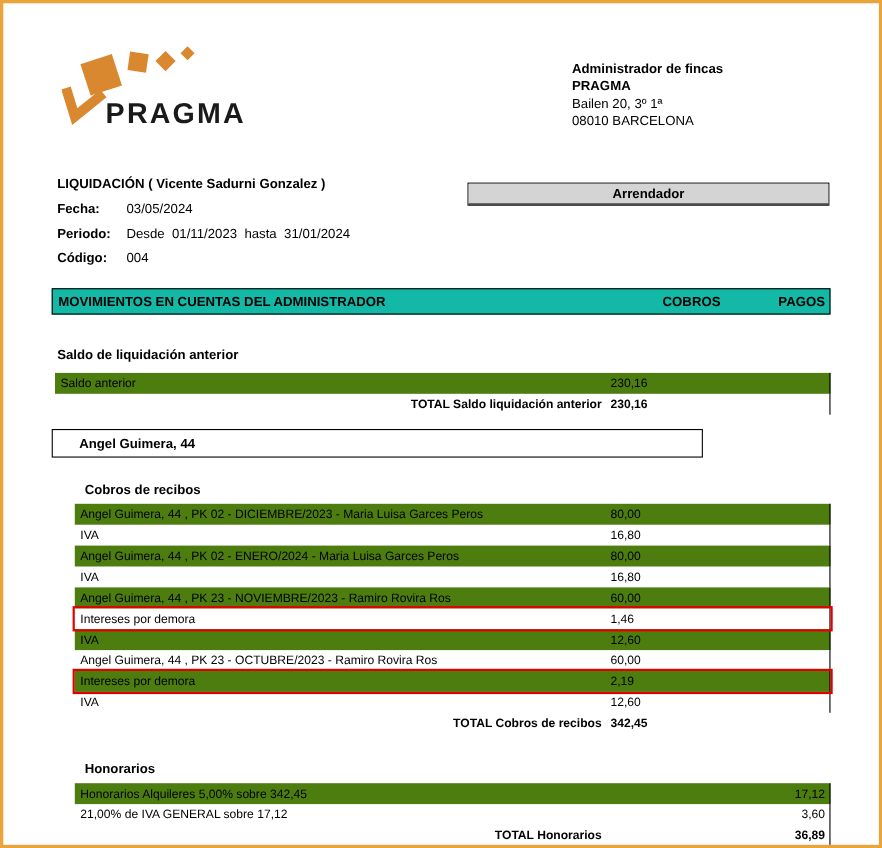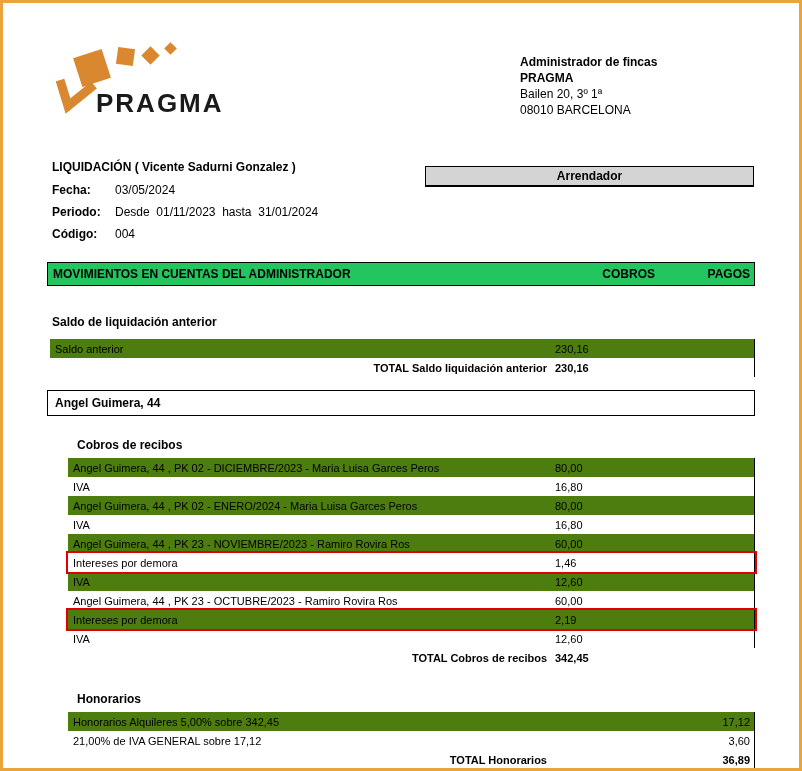--- a/index.html
+++ b/index.html
@@ -19,41 +19,41 @@
   .lq-row{margin-top:7px;line-height:15px;}
   .lq-label{display:inline-block;width:63px;font-weight:bold;}
   .lq-value{white-space:pre;}
   
   .arr-box{position:absolute;left:425px;top:166px;width:329px;border:1px solid #000;box-sizing:border-box;background:#fff;}
   .arr-head{background:#D4D4D4;border-bottom:1px solid #000;font-weight:bold;font-size:12px;text-align:center;padding:2px 0;}
   .arr-body{padding:4px 7px 8px 7px;font-size:11px;line-height:15px;}
   .arr-name{font-weight:bold;font-size:12px;}
   
   .mv-bar{position:absolute;left:47px;top:262px;width:708px;height:24px;box-sizing:border-box;
-    background:#22c55e;border:1px solid #000;display:flex;align-items:center;font-size:12px;font-weight:bold;}
+    background:#14b8a6;border:1px solid #000;display:flex;align-items:center;font-size:12px;font-weight:bold;}
   .mv-title{flex:1;padding-left:5px;}
   .mv-c1{width:100px;text-align:right;}
   .mv-c2{width:95px;text-align:right;padding-right:4px;}
   
   .sec-heading{position:absolute;font-weight:bold;font-size:12px;white-space:nowrap;}
   
   .sec-table{position:absolute;box-sizing:border-box;}
   .row{display:flex;height:19px;align-items:center;font-size:11px;border-right:1px solid #000;box-sizing:border-box;}
   .row.noline{border-right:1px solid transparent;}
   .shade{background:#4d7c0f;}
   .cell{white-space:nowrap;overflow:hidden;}
   .desc{flex:1;padding-left:5px;}
   .c1{width:100px;text-align:left;}
   .c2{width:95px;text-align:right;padding-right:4px;}
   .trow{font-weight:bold;}
   .trow .desc{text-align:right;padding-right:8px;}
   .hl{outline:2px solid #E10000;position:relative;z-index:3;}
   
-  .property-box{position:absolute;left:47px;top:390px;width:708px;height:26px;box-sizing:border-box;
-    border:1px solid #000;font-weight:bold;font-size:12px;line-height:24px;padding-left:7px;}
+  .property-box{position:absolute;left:47px;top:390px;width:592px;height:26px;box-sizing:border-box;
+    border:1px solid #000;font-weight:bold;font-size:12px;line-height:24px;padding-left:24px;}
 </style>
 </head>
 <body>
 
 <div class="page-border"></div>
 
 <svg class="logo" viewBox="0 0 170 80" xmlns="http://www.w3.org/2000/svg">
   <path d="M4 40 L12 66 L38 45" fill="none" stroke="#D9882F" stroke-width="9" stroke-linejoin="miter"></path>
   <rect x="21" y="13" width="30" height="30" fill="#D9882F" transform="rotate(-18 36 28)"></rect>
   <rect x="61" y="8" width="17" height="17" fill="#D9882F" transform="rotate(8 69.5 16.5)"></rect>

